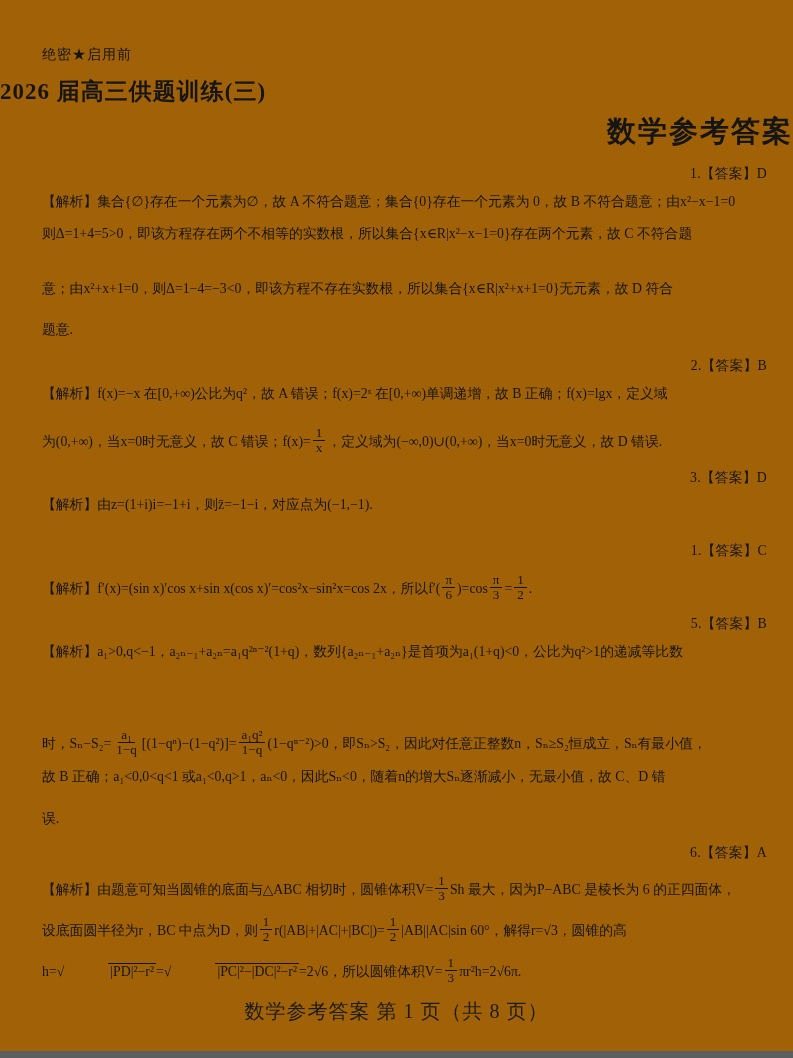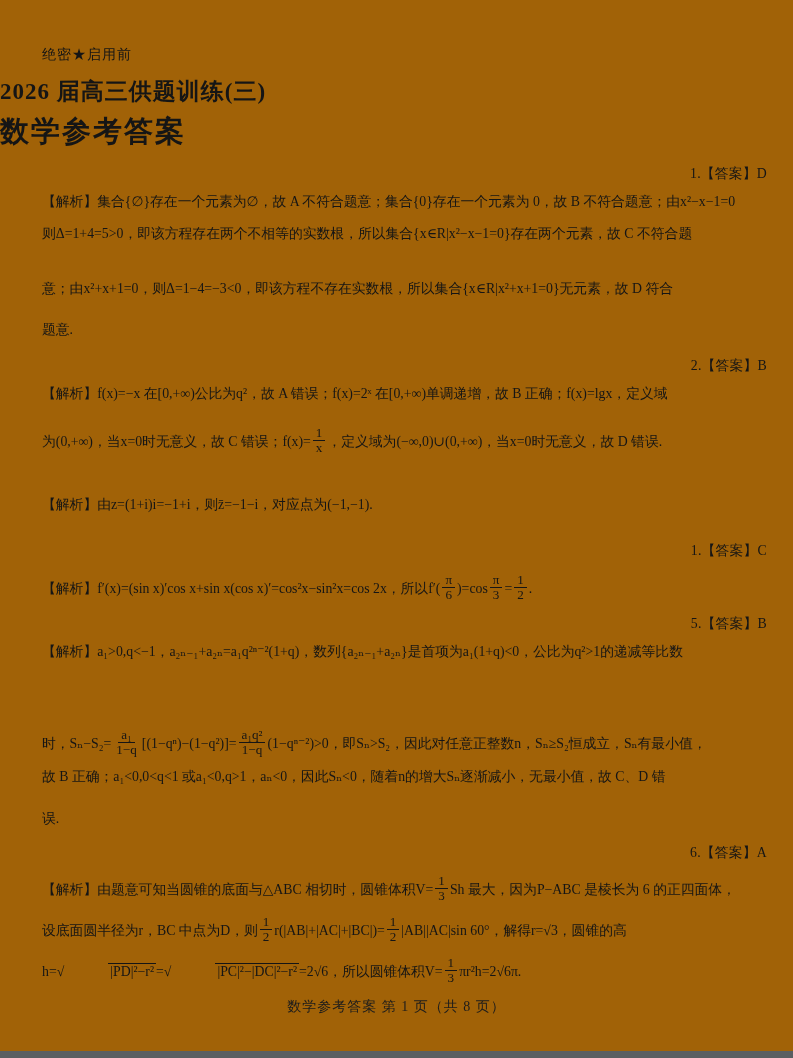--- a/index.html
+++ b/index.html
@@ -14,42 +14,42 @@
   .classified{
     position:absolute;left:42px;top:46px;
     font-size:14px;letter-spacing:1px;
   }
   .title1{
     position:absolute;left:0;right:0;top:76px;
     font-size:23px;font-weight:bold;letter-spacing:1px;
   }
   .title2{
     position:absolute;left:0;right:0;top:112px;
-    text-align:left;font-size:29px;font-weight:bold;letter-spacing:2px;
+    text-align:right;font-size:29px;font-weight:bold;letter-spacing:2px;
   }
   .ln{
     position:absolute;left:42px;right:26px;
     font-size:13.8px;line-height:20px;
     white-space:nowrap;
   }
   .answer-ln{letter-spacing:.2px;text-align:right;}
   
   .frac{
     display:inline-flex;flex-direction:column;align-items:center;
     vertical-align:middle;margin:0 2px;line-height:1.1;font-size:.95em;
     transform:translateY(-2px);
   }
   .frac .fn{border-bottom:1px solid #151515;padding:0 3px;}
   .frac .fd{padding:0 3px;}
   
   .rad{display:inline;white-space:nowrap;}
   .rad .rv{border-top:1px solid #151515;padding:0 2px;margin-left:44px;}
   .footer{
     position:absolute;left:0;right:0;top:998px;
-    text-align:center;font-size:14px;color:#1c1c1c;letter-spacing:1px;
+    text-align:center;font-size:20px;color:#1c1c1c;letter-spacing:1px;
   }
   .bottom-bar{
     position:absolute;left:0;right:0;top:1051px;height:7px;
     background:#5a5e61;
   }
 </style>
 </head>
 <body>
 
 <div class="page">
@@ -64,20 +64,21 @@
   <div class="ln" style="top:279px">意；由x²+x+1=0，则Δ=1−4=−3&lt;0，即该方程不存在实数根，所以集合{x∈R|x²+x+1=0}无元素，故 D 符合</div>
   <div class="ln" style="top:320px">题意.</div>
 
   <div class="ln answer-ln" style="top:356px">2.【答案】B</div>
   <div class="ln" style="top:384px">【解析】f(x)=−x 在[0,+∞)公比为q²，故 A 错误；f(x)=2ˣ 在[0,+∞)单调递增，故 B 正确；f(x)=lgx，定义域</div>
   <div class="ln" style="top:428px">为(0,+∞)，当x=0时无意义，故 C 错误；f(x)=<span class="frac">
         <span class="fn">1</span>
         <span class="fd">x</span>
       </span>，定义域为(−∞,0)∪(0,+∞)，当x=0时无意义，故 D 错误.</div>
 
+  <div class="ln answer-ln" style="top:468px">3.【答案】D</div>
   <div class="ln" style="top:495px">【解析】由z=(1+i)i=−1+i，则z̄=−1−i，对应点为(−1,−1).</div>
 
   <div class="ln answer-ln" style="top:541px">1.【答案】C</div>
   <div class="ln" style="top:575px">【解析】f′(x)=(sin x)′cos x+sin x(cos x)′=cos²x−sin²x=cos 2x，所以f′(<span class="frac">
         <span class="fn">π</span>
         <span class="fd">6</span>
       </span>)=cos<span class="frac">
         <span class="fn">π</span>
         <span class="fd">3</span>
       </span>=<span class="frac">

